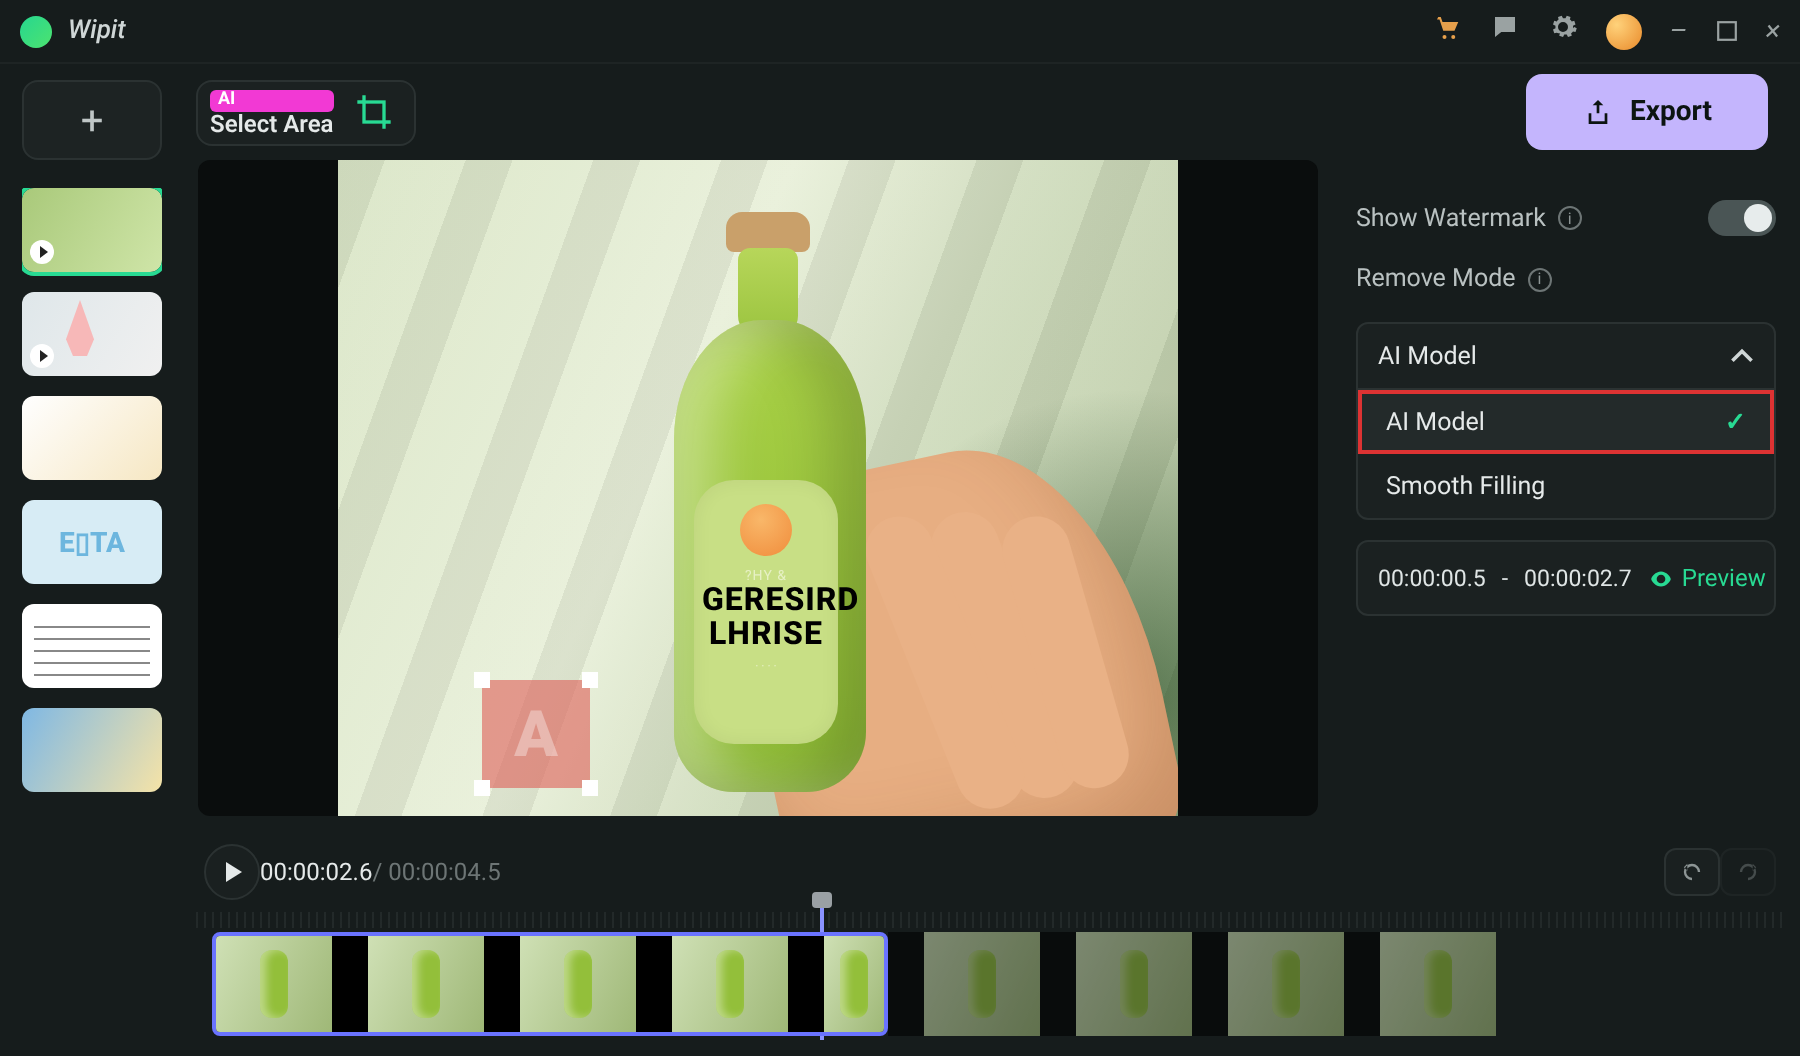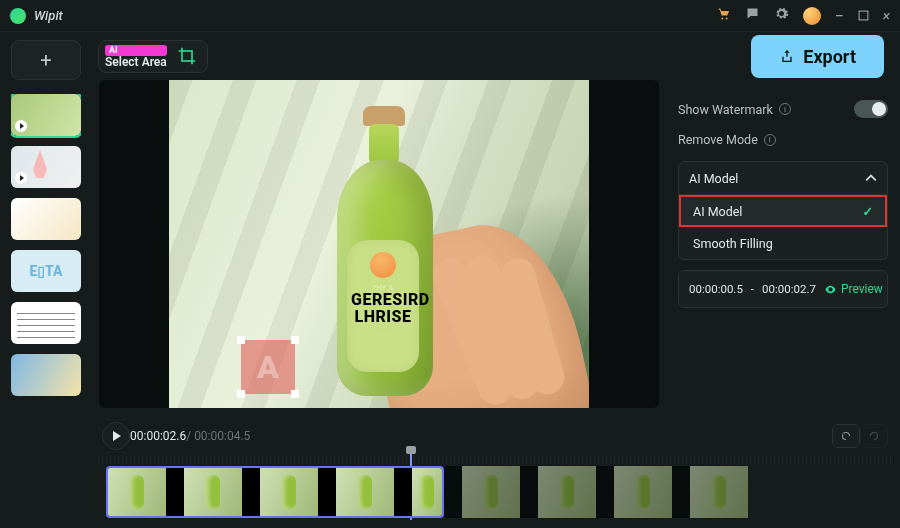--- a/index.html
+++ b/index.html
@@ -39,21 +39,21 @@
 
   
   .center { flex:1; display:flex; flex-direction:column; min-width:0; }
 
   .toolbar { height:48px; display:flex; align-items:center; padding:6px 8px; gap:8px; }
   .select-area-box { display:flex; align-items:center; gap:10px; padding:4px 10px 4px 6px; border:1px solid #2b3232; border-radius:8px; background:#1b2121; cursor:pointer;}
   .ai-badge { background:#f239d4; color:#fff; font-size:9px; font-weight:700; padding:1px 4px; border-radius:3px; }
   .sa-label { color:#e5e9e9; font-size:12px; font-weight:600; }
   .crop-icon { width:20px; height:20px; display:flex; align-items:center; justify-content:center;}
   .toolbar .spacer { flex:1;}
-  .export-btn { background:#7dd3fc; color:#0c1411; font-weight:700; font-size:18px; border:none; border-radius:8px; padding:11px 28px; display:flex; gap:8px; align-items:center; cursor:pointer; margin-right:8px;}
+  .export-btn { background:#c4b5fd; color:#0c1411; font-weight:700; font-size:14px; border:none; border-radius:8px; padding:11px 28px; display:flex; gap:8px; align-items:center; cursor:pointer; margin-right:8px;}
   .export-btn svg { width:16px; height:16px; }
 
   .canvas-row { flex:1; display:flex; min-height:0; }
 
   .canvas-wrap { flex:1; display:flex; align-items:flex-start; justify-content:center; padding:0 6px 0 0;}
   .canvas { width:560px; height:328px; background:#0a0d0d; border-radius:6px; position:relative; overflow:hidden; display:flex; align-items:center; justify-content:center;}
   .video { width:420px; height:328px; position:relative; background:linear-gradient(115deg,#dae6c7 0%, #e9f0da 40%, #d2dec0 60%, #b7c7a1 100%); overflow:hidden;}
   
   .streaks { position:absolute; inset:0; background: repeating-linear-gradient(110deg, rgba(0,0,0,.06) 0 22px, rgba(255,255,255,.05) 22px 60px);}
   

